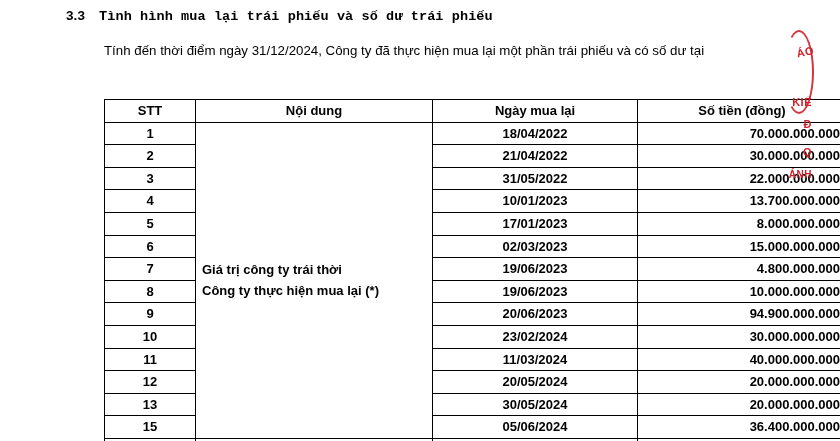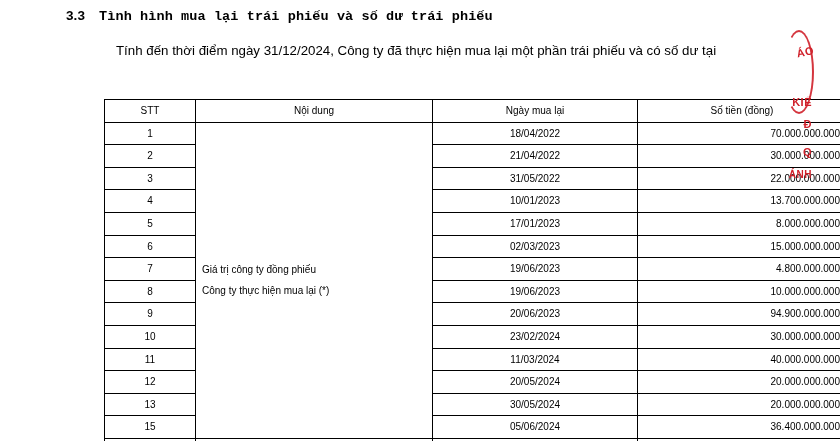--- a/index.html
+++ b/index.html
@@ -33,21 +33,21 @@
     font-size: 13.5px;
     font-weight: bold;
     letter-spacing: 0.1px;
   }
   .heading-num { font-weight: bold; }
   .heading-text { font-weight: bold; font-family: Liberation Mono, monospace; }
 
   
   .intro {
     position: absolute;
-    left: 116px;
+    left: 104px;
     top: 38px;
     width: 690px;
     font-size: 13.3px;
     line-height: 26px;
   }
   .intro-line { white-space: nowrap; }
 
   
   .table-wrap {
     position: absolute;
@@ -59,22 +59,22 @@
     border-collapse: collapse;
     width: 690px;
     table-layout: fixed;
     font-size: 13px;
   }
   table.bond td, table.bond th {
     border: 1px solid #000000;
     padding: 0 6px;
     height: 21.6px;
     line-height: 21.6px;
-    font-weight: normal;
-    font-size: 10px;
+    font-weight: bold;
+    font-size: 13px;
     margin-left: 44px;
   }
   .col-stt   { width: 78px;  text-align: center; }
   .col-noidung { width: 224px; text-align: left; }
   .col-ngay  { width: 192px; text-align: center; }
   .col-tien  { width: 196px; text-align: right; }
 
   thead td {
     text-align: center !important;
     font-weight: normal;
@@ -151,21 +151,21 @@
           <td class="col-stt">STT</td>
           <td class="col-noidung">Nội dung</td>
           <td class="col-ngay">Ngày mua lại</td>
           <td class="col-tien">Số tiền (đồng)</td>
         </tr>
       </thead>
       <tbody>
         <tr>
           <td class="col-stt">1</td>
           <td class="col-noidung desc-cell" rowspan="14">
-            <span class="l1">Giá trị công ty đồng phiếu</span>
+            <span class="l1">Giá trị công ty trái thời</span>
             <span class="l2">Công ty thực hiện mua lại (*)</span>
           </td>
           <td class="col-ngay">18/04/2022</td>
           <td class="col-tien">70.000.000.000</td>
         </tr>
         <tr>
           <td class="col-stt">2</td>
           <td class="col-ngay">21/04/2022</td>
           <td class="col-tien">30.000.000.000</td>
         </tr>

